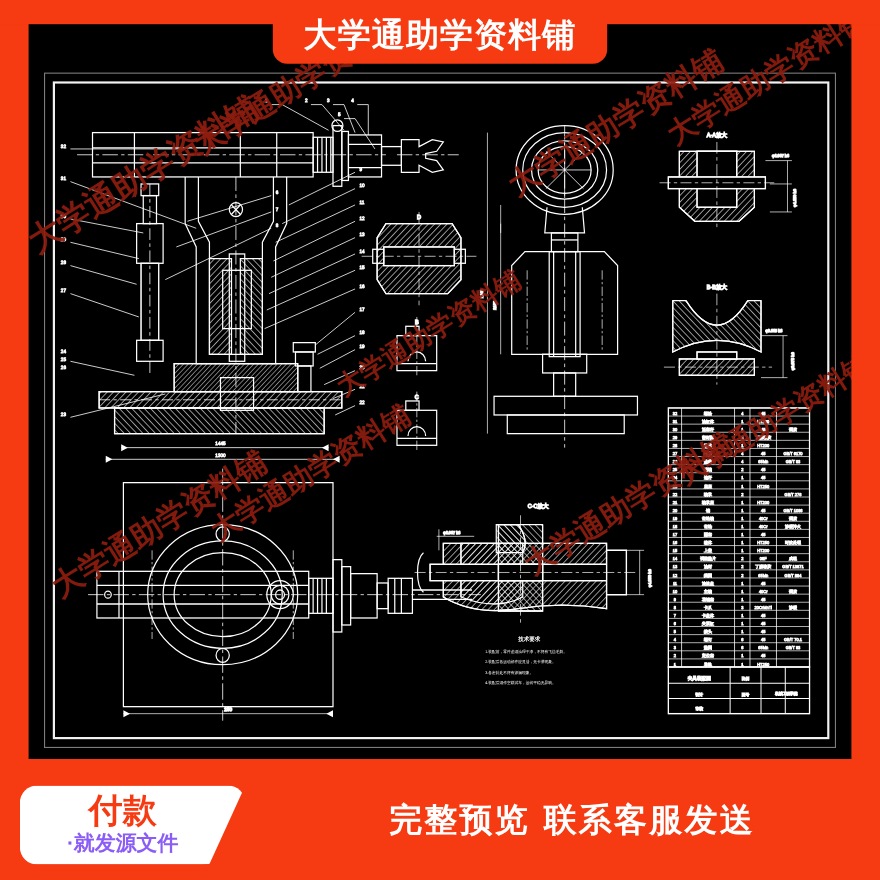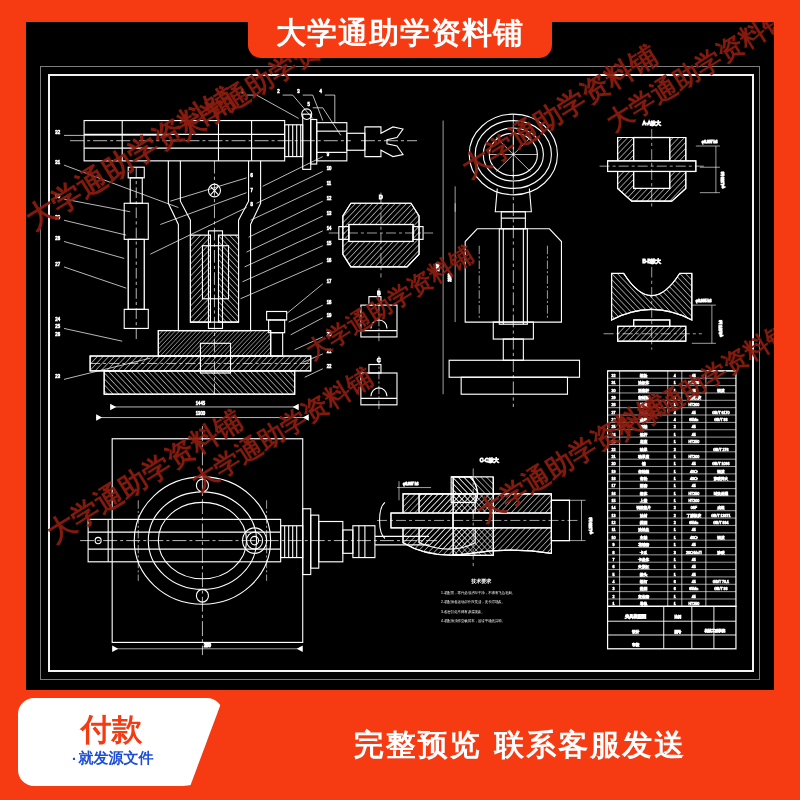--- a/index.html
+++ b/index.html
@@ -31,31 +31,31 @@
     color:#fff;font-weight:bold;font-size:30px;line-height:34px;
     letter-spacing:1px;white-space:nowrap;
     font-family:"DejaVu Sans","Liberation Sans",sans-serif;
   }
 
   
   .bottom-banner{
     position:absolute;left:0;right:0;bottom:0;height:110px;background:#F63A12;z-index:7;
   }
   .pay-tag{
-    position:absolute;left:18px;bottom:14px;width:205px;height:88px;
+    position:absolute;left:18px;bottom:14px;width:205px;height:72px;
     background:#fff;z-index:8;
     border-radius:16px 16px 40px 16px;
     clip-path:polygon(0 0,100% 0,84% 100%,0 100%);
     display:flex;flex-direction:column;align-items:center;justify-content:center;
     box-sizing:border-box;padding-right:18px;
   }
   .pay-tag .l1{color:#F63A12;font-weight:bold;font-size:31px;line-height:33px;
     font-family:"DejaVu Sans","Liberation Sans",sans-serif;}
-  .pay-tag .l2{color:#1d4ed8;font-weight:bold;font-size:15px;line-height:24px;margin-top:2px;
-    font-family:Liberation Mono, monospace;}
+  .pay-tag .l2{color:#8b5cf6;font-weight:bold;font-size:19px;line-height:24px;margin-top:2px;
+    font-family:Liberation Sans, sans-serif;}
   .bottom-text{
     position:absolute;left:250px;right:10px;bottom:18px;height:74px;z-index:8;
     display:flex;align-items:center;justify-content:center;
     color:#fff;font-weight:bold;font-size:30px;letter-spacing:2px;
     font-family:"DejaVu Sans","Liberation Sans",sans-serif;
     white-space:nowrap;
   }
 
   
   .sheet-area{position:absolute;left:26px;right:26px;top:58px;bottom:110px;background:#000;z-index:2;}

